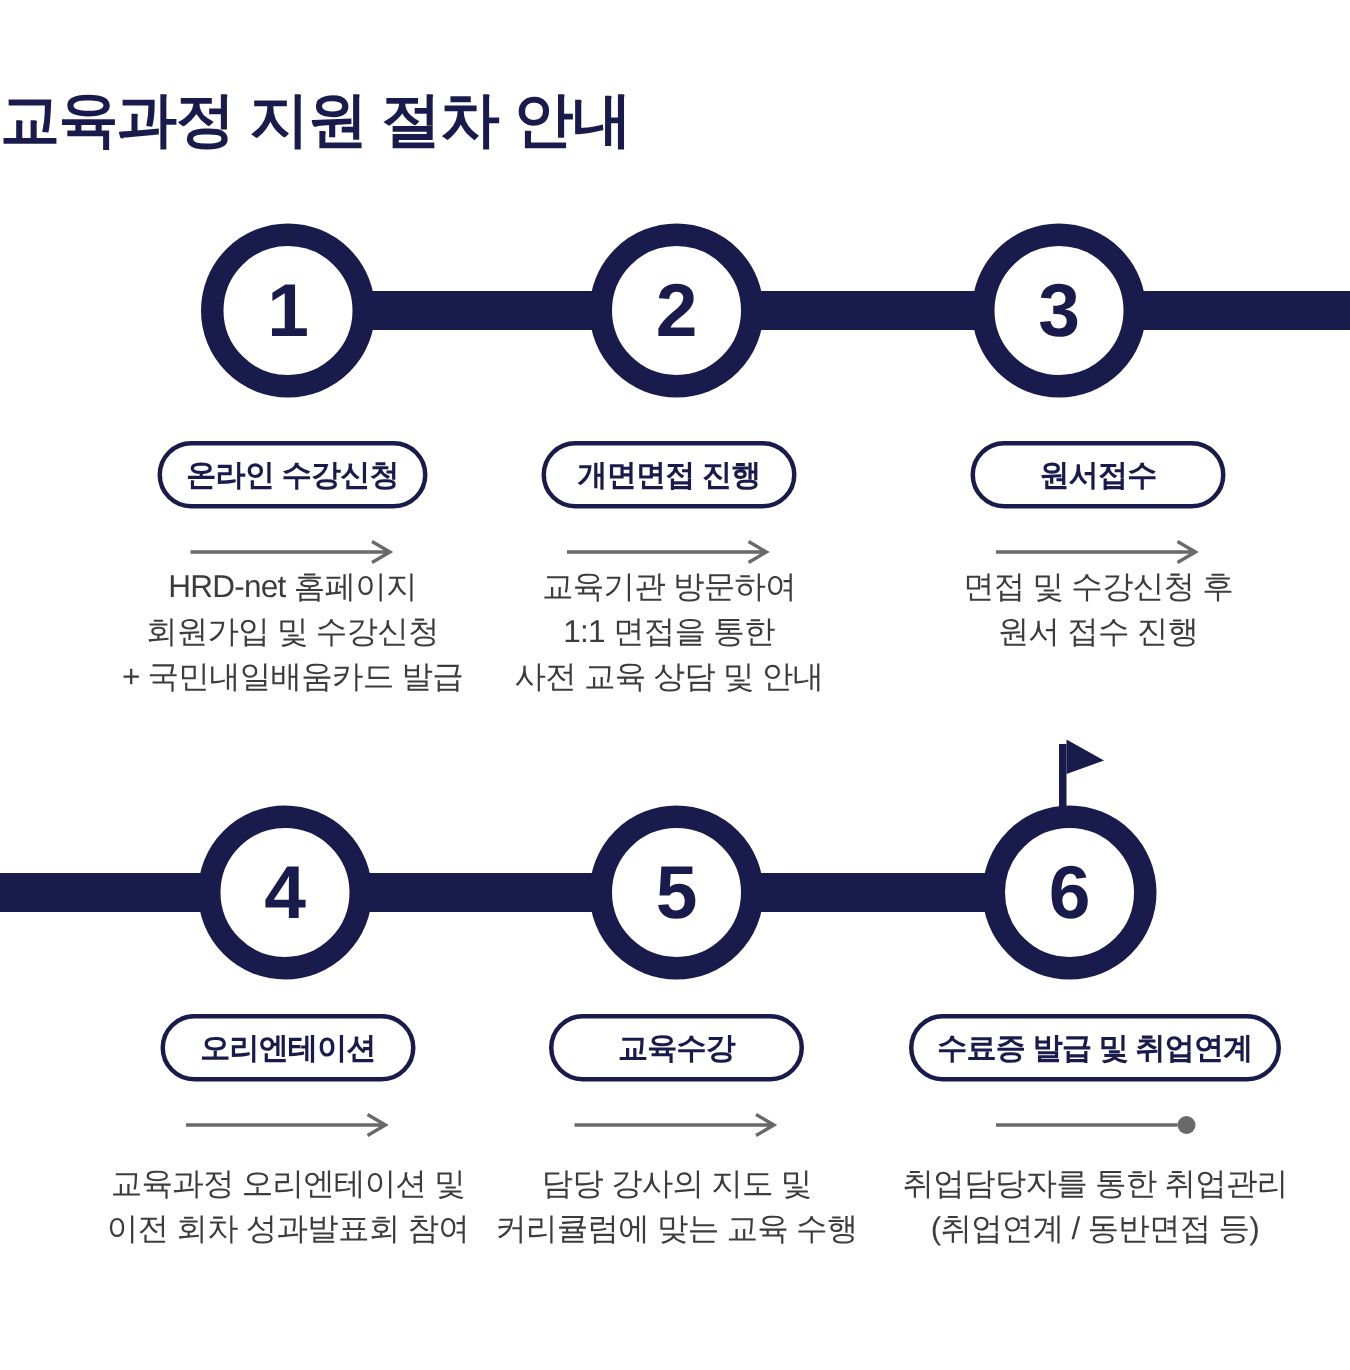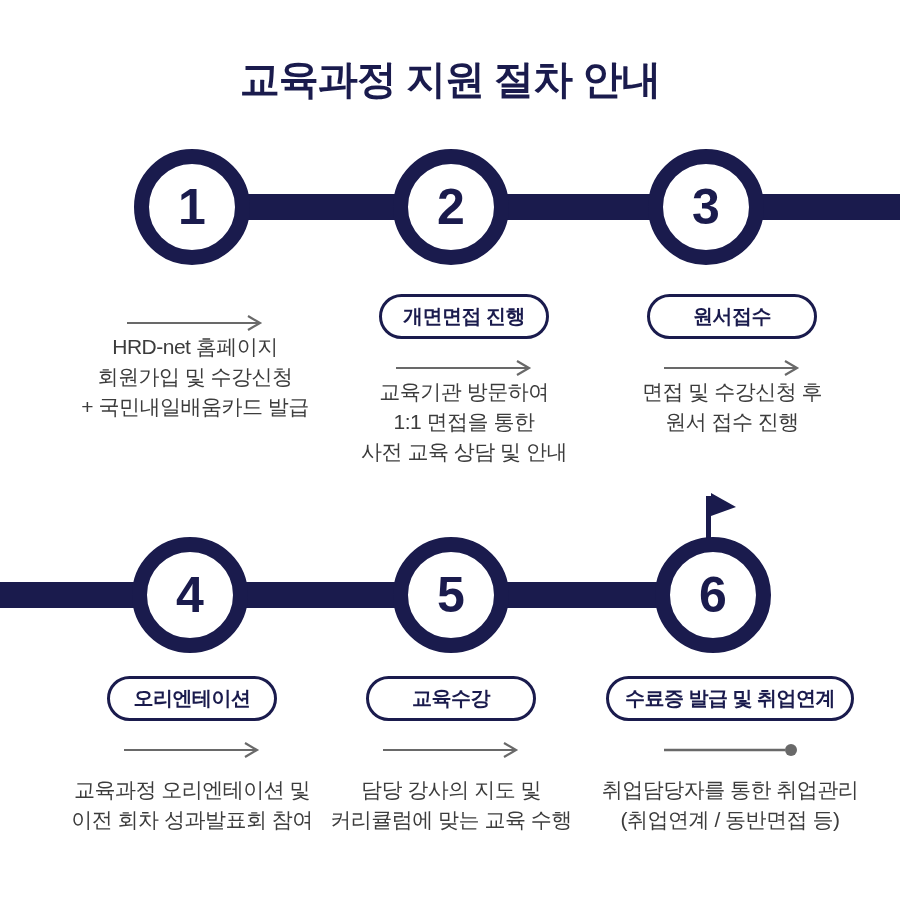--- a/index.html
+++ b/index.html
@@ -13,21 +13,20 @@
   .page{
     position:relative;
     width:900px;height:913px;
     background:var(--bg);
     overflow:hidden;
     font-family:"Liberation Sans", sans-serif;
   }
   .title{
     position:absolute;
     top:52px;left:0;width:100%;
-    text-align:center;
     font-size:40px;
     font-weight:800;
     letter-spacing:-1px;
     color:var(--navy);
   }
   .track{
     position:absolute;
     height:26px;
     background:var(--navy);
   }
@@ -117,31 +116,34 @@
     <span class="num">4</span>
   </div>
   <div class="circle" style="left:393px;top:537px">
     <span class="num">5</span>
   </div>
   <div class="circle" style="left:655px;top:537px">
     <span class="num">6</span>
   </div>
 
   <div class="col r1" style="left:25px">
+    <div class="pill">
+      <span>온라인 수강신청</span>
+    </div>
     <svg class="arrow" width="140" height="18" viewBox="0 0 140 18">
       <path d="M2 9 H134 M123 2 L135 9 L123 16" fill="none" stroke="currentColor" stroke-width="2.2"></path>
     </svg>
     <div class="desc">
       <div>HRD-net 홈페이지</div>
       <div>회원가입 및 수강신청</div>
       <div>+ 국민내일배움카드 발급</div>
     </div>
   </div>
 
-  <div class="col r1" style="left:294px">
+  <div class="col r1" style="left:276px">
     <div class="pill">
       <span>개면면접 진행</span>
     </div>
     <svg class="arrow" width="140" height="18" viewBox="0 0 140 18">
       <path d="M2 9 H134 M123 2 L135 9 L123 16" fill="none" stroke="currentColor" stroke-width="2.2"></path>
     </svg>
     <div class="desc">
       <div>교육기관 방문하여</div>
       <div>1:1 면접을 통한</div>
       <div>사전 교육 상담 및 안내</div>

